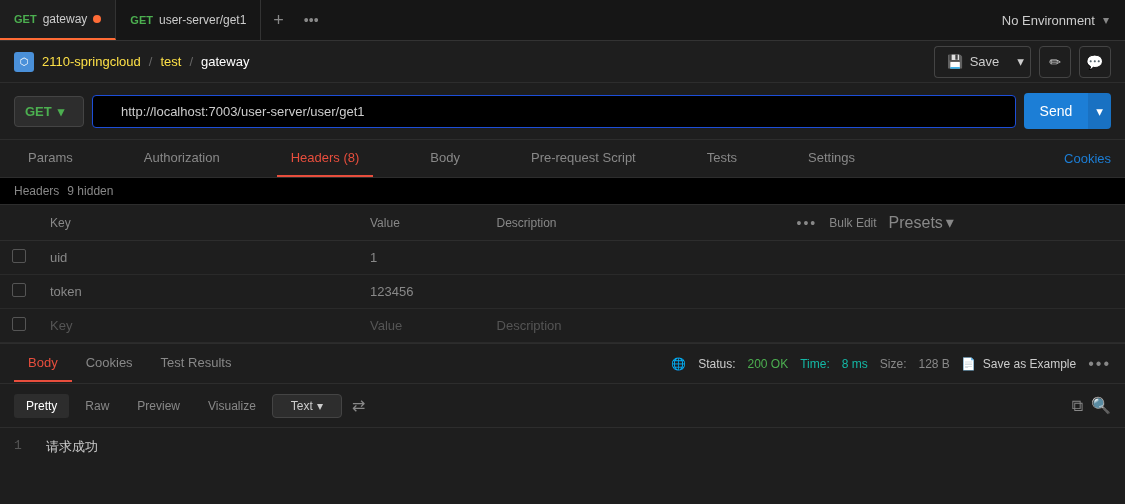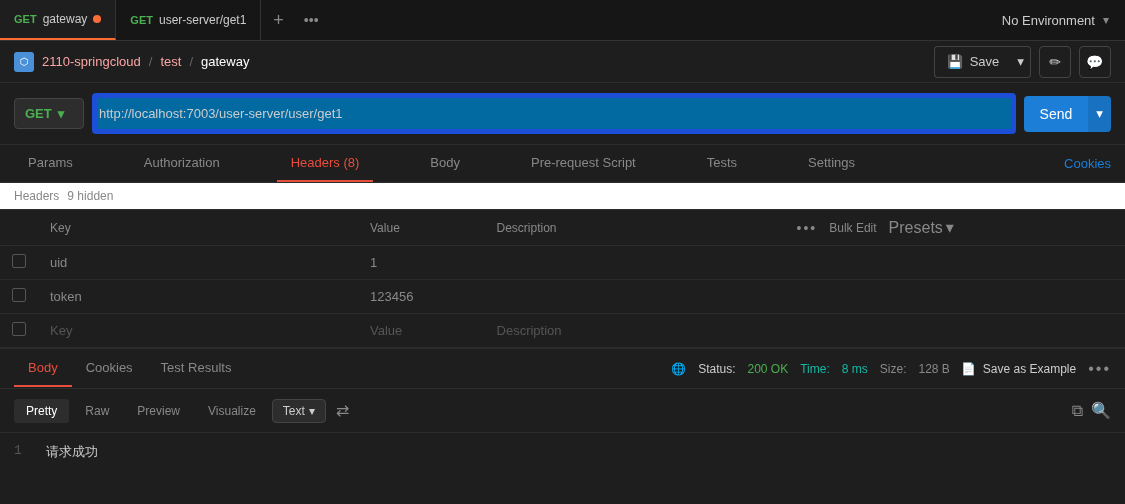--- a/index.html
+++ b/index.html
@@ -92,21 +92,21 @@
     .breadcrumb-icon {
       width: 20px; height: 20px;
       background: #4a90d9;
       border-radius: 3px;
       display: flex;
       align-items: center;
       justify-content: center;
       font-size: 10px;
       color: #fff;
     }
-    .breadcrumb-text { color: #fca5a5; font-size: 13px; }
+    .breadcrumb-text { color: #fde047; font-size: 13px; }
     .breadcrumb-sep { color: #666; }
     .breadcrumb-current { color: #fff; font-weight: 500; }
     .breadcrumb-right {
       display: flex;
       align-items: center;
       gap: 8px;
     }
     .btn-icon {
       background: transparent;
       border: 1px solid #444;
@@ -164,24 +164,24 @@
       border-radius: 4px;
       cursor: pointer;
       font-size: 13px;
       display: flex;
       align-items: center;
       gap: 6px;
       min-width: 70px;
     }
     .url-input {
       flex: 1;
-      background: #0369a1;
-      border: 5px solid #1d4ed8;
-      color: #ccc;
-      padding: 8px 2px;
+      background: #000000;
+      border: 1px solid #1d4ed8;
+      color: #ccc;
+      padding: 8px 28px;
       border-radius: 4px;
       font-size: 13px;
       outline: none;
     }
     .btn-send {
       display: flex;
       align-items: center;
       background: #1c7ed6;
       border: none;
       color: #fff;
@@ -234,21 +234,21 @@
       padding: 10px 0;
     }
 
     
     .headers-sub {
       display: flex;
       align-items: center;
       padding: 6px 14px;
       gap: 8px;
       border-bottom: 1px solid #2d2d2d;
-      background: #ffffff;
+      background: #000000;
     }
     .headers-sub-text { color: #888; font-size: 12px; }
 
     
     .headers-table {
       width: 100%;
       border-collapse: collapse;
       background: #1e1e1e;
     }
     .headers-table th {
@@ -369,21 +369,21 @@
       background: #2d2d2d;
       color: #fff;
     }
     .format-select {
       display: flex;
       align-items: center;
       gap: 4px;
       background: #2d2d2d;
       border: 1px solid #444;
       color: #ccc;
-      padding: 4px 10px;
+      padding: 4px 18px;
       border-radius: 4px;
       cursor: pointer;
       font-size: 12px;
     }
     .wrap-btn {
       background: transparent;
       border: none;
       color: #888;
       cursor: pointer;
       font-size: 16px;

